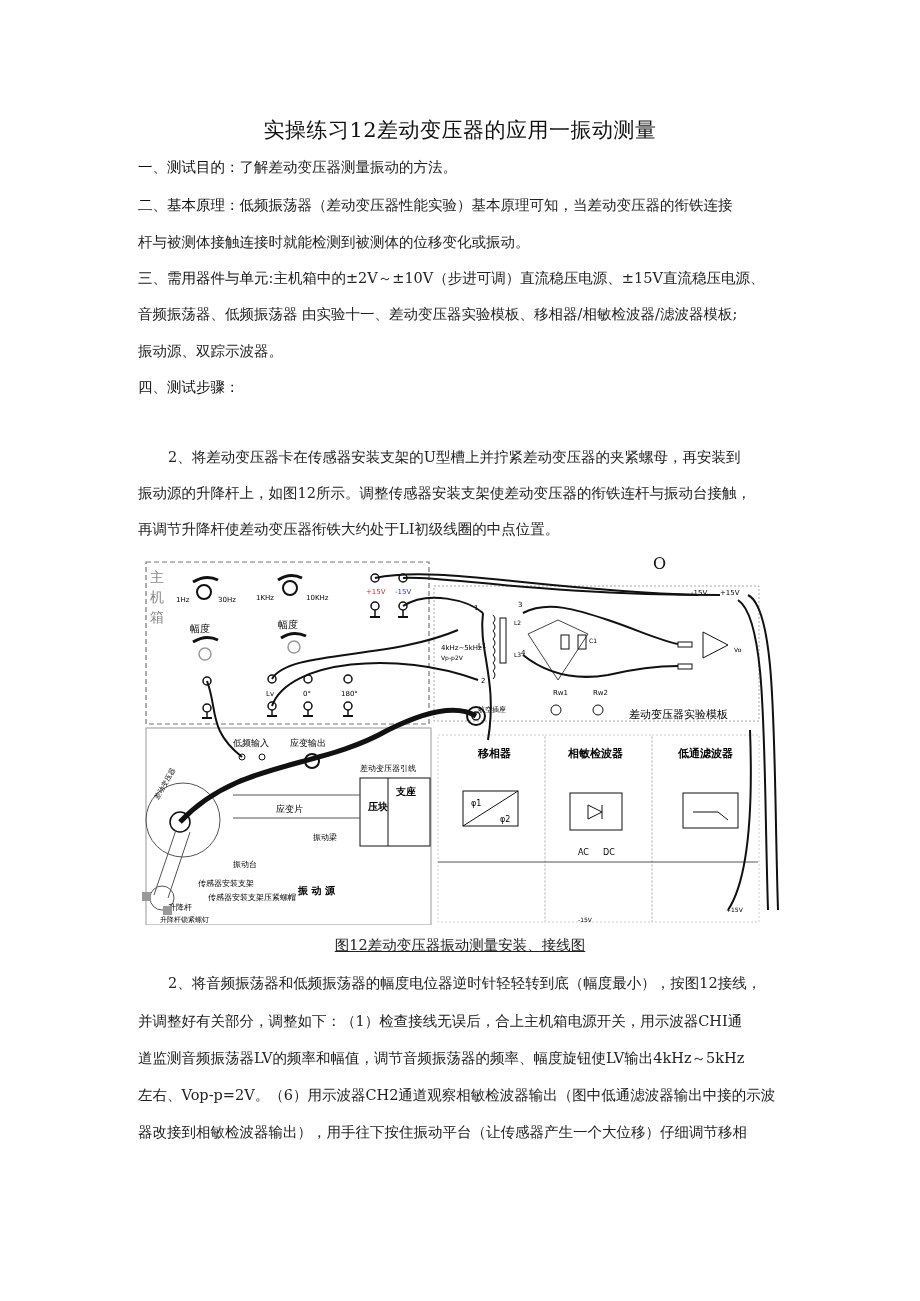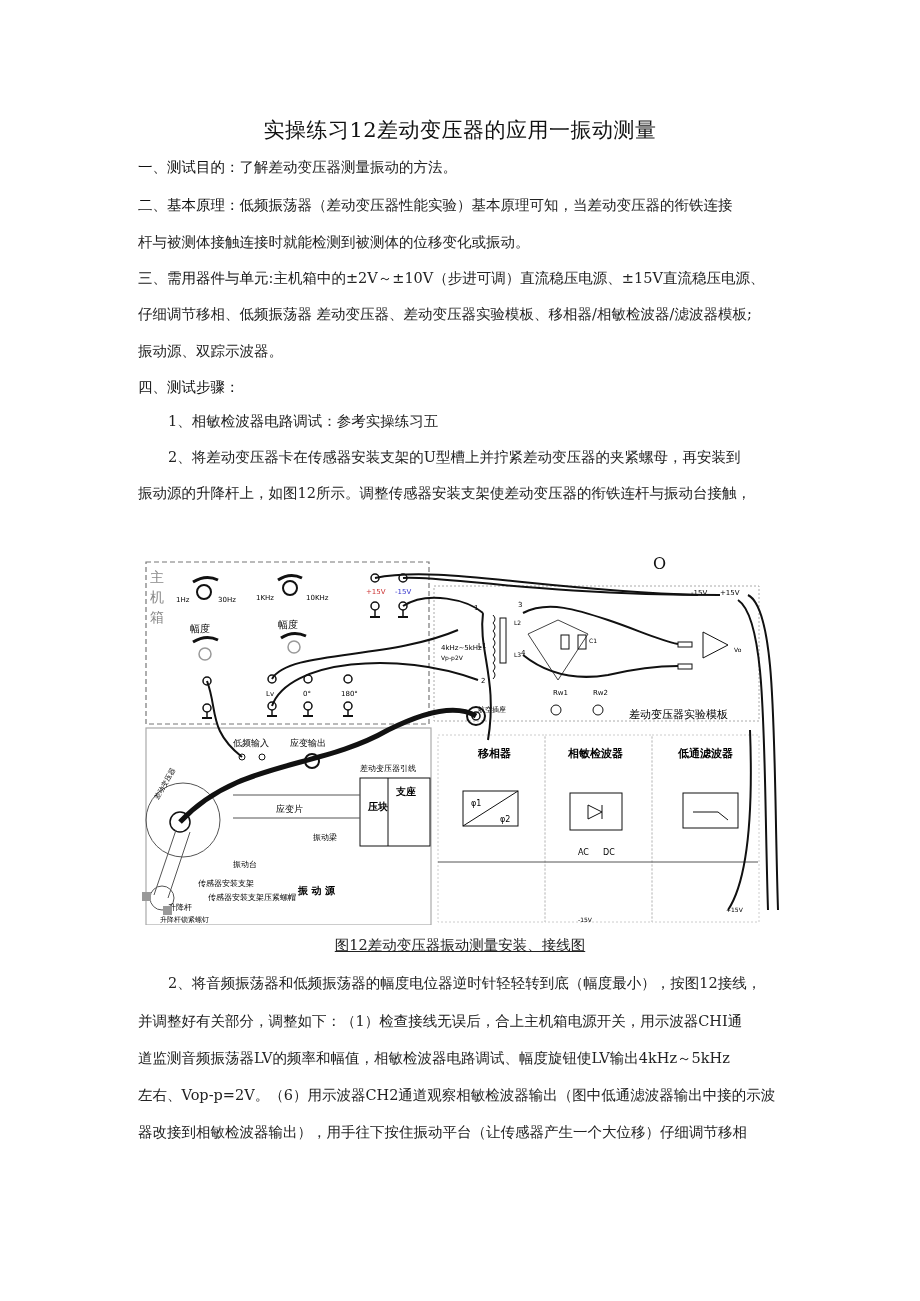--- a/index.html
+++ b/index.html
@@ -28,28 +28,28 @@
   </div>
 
   <div class="line" style="top:196px">
     <span class="h">二、基本原理：</span><span>低频振荡器（差动变压器性能实验）基本原理可知，当差动变压器的衔铁连接</span>
   </div>
   <div class="line" style="top:233px">杆与被测体接触连接时就能检测到被测体的位移变化或振动。</div>
 
   <div class="line" style="top:269px">
     <span class="h">三、需用器件与单元:</span><span>主机箱中的±2V～±10V（步进可调）直流稳压电源、±15V直流稳压电源、</span>
   </div>
-  <div class="line" style="top:305px">仔细调节移相、低频振荡器 差动变压器、差动变压器实验模板、移相器/相敏检波器/滤波器模板;</div>
+  <div class="line" style="top:305px">音频振荡器、低频振荡器 由实验十一、差动变压器实验模板、移相器/相敏检波器/滤波器模板;</div>
   <div class="line" style="top:342px">振动源、双踪示波器。</div>
 
   <div class="line h" style="top:378px">四、测试步骤：</div>
 
-  <div class="line ind" style="top:412px">1、相敏检波器电路调试：参考实操练习五</div>
   <div class="line ind" style="top:448px">2、将差动变压器卡在传感器安装支架的U型槽上并拧紧差动变压器的夹紧螺母，再安装到</div>
   <div class="line" style="top:484px">振动源的升降杆上，如图12所示。调整传感器安装支架使差动变压器的衔铁连杆与振动台接触，</div>
+  <div class="line" style="top:520px">再调节升降杆使差动变压器衔铁大约处于LI初级线圈的中点位置。</div>
 
   <div class="diagram">
     <svg width="645" height="375" viewBox="0 0 645 375" xmlns="http://www.w3.org/2000/svg">
 
       <rect x="8" y="12" width="283" height="162" fill="none" stroke="#777" stroke-dasharray="5,3" stroke-width="1.2"></rect>
       <text x="12" y="32" font-size="14" fill="#888">主</text>
       <text x="12" y="52" font-size="14" fill="#888">机</text>
       <text x="12" y="72" font-size="14" fill="#888">箱</text>
 
       <path d="M55 32 Q68 24 80 30" fill="none" stroke="#111" stroke-width="3"></path>
@@ -199,17 +199,17 @@
       </g>
     </svg>
   </div>
 
   <div class="stray-o">O</div>
 
   <div class="caption">图12差动变压器振动测量安装、接线图</div>
 
   <div class="line ind" style="top:974px">2、将音频振荡器和低频振荡器的幅度电位器逆时针轻轻转到底（幅度最小），按图12接线，</div>
   <div class="line" style="top:1012px">并调整好有关部分，调整如下：（1）检查接线无误后，合上主机箱电源开关，用示波器CHI通</div>
-  <div class="line" style="top:1049px">道监测音频振荡器LV的频率和幅值，相敏检波器电路调试、幅度旋钮使LV输出4kHz～5kHz</div>
+  <div class="line" style="top:1049px">道监测音频振荡器LV的频率和幅值，调节音频振荡器的频率、幅度旋钮使LV输出4kHz～5kHz</div>
   <div class="line" style="top:1086px">左右、Vop-p=2V。（6）用示波器CH2通道观察相敏检波器输出（图中低通滤波器输出中接的示波</div>
   <div class="line" style="top:1123px">器改接到相敏检波器输出），用手往下按住振动平台（让传感器产生一个大位移）仔细调节移相</div>
 
 </div>
 
 </body></html>

